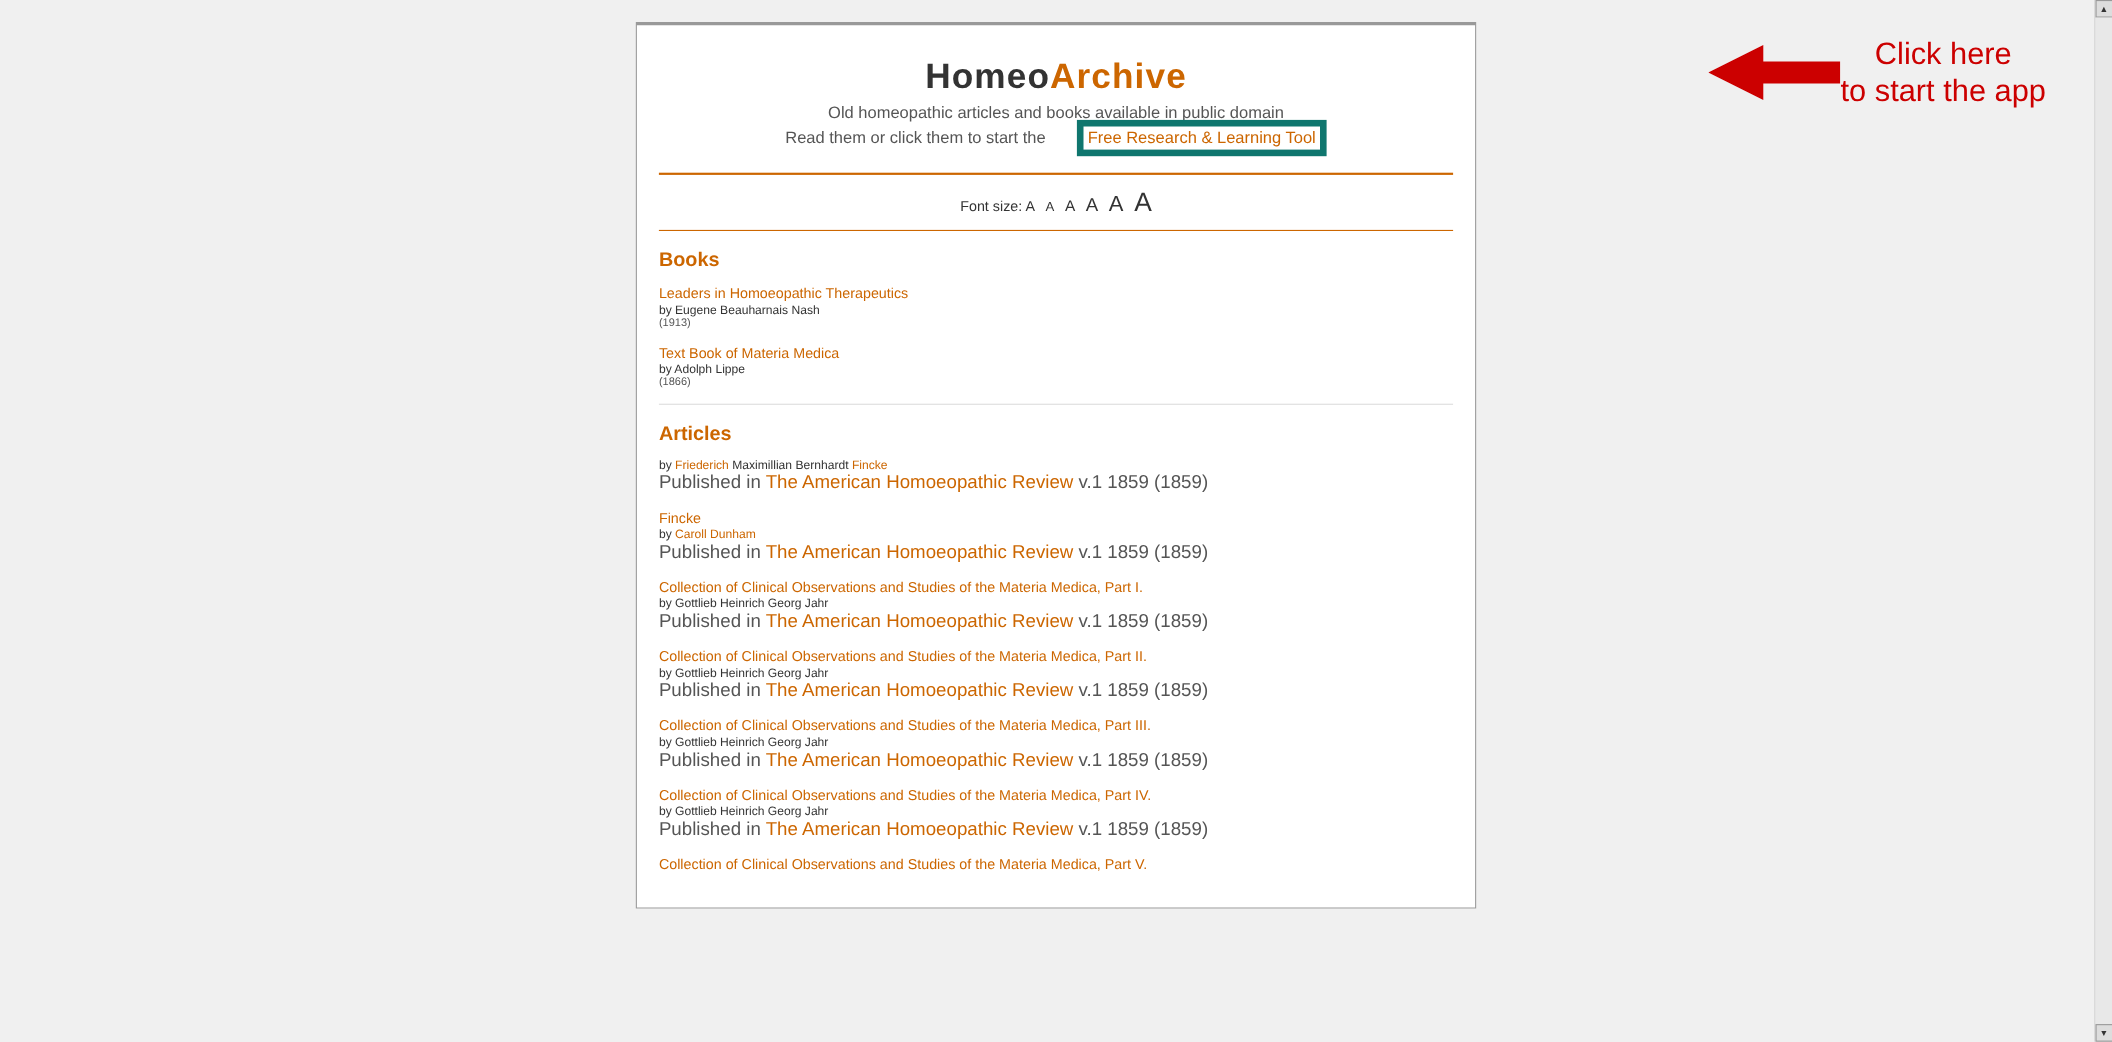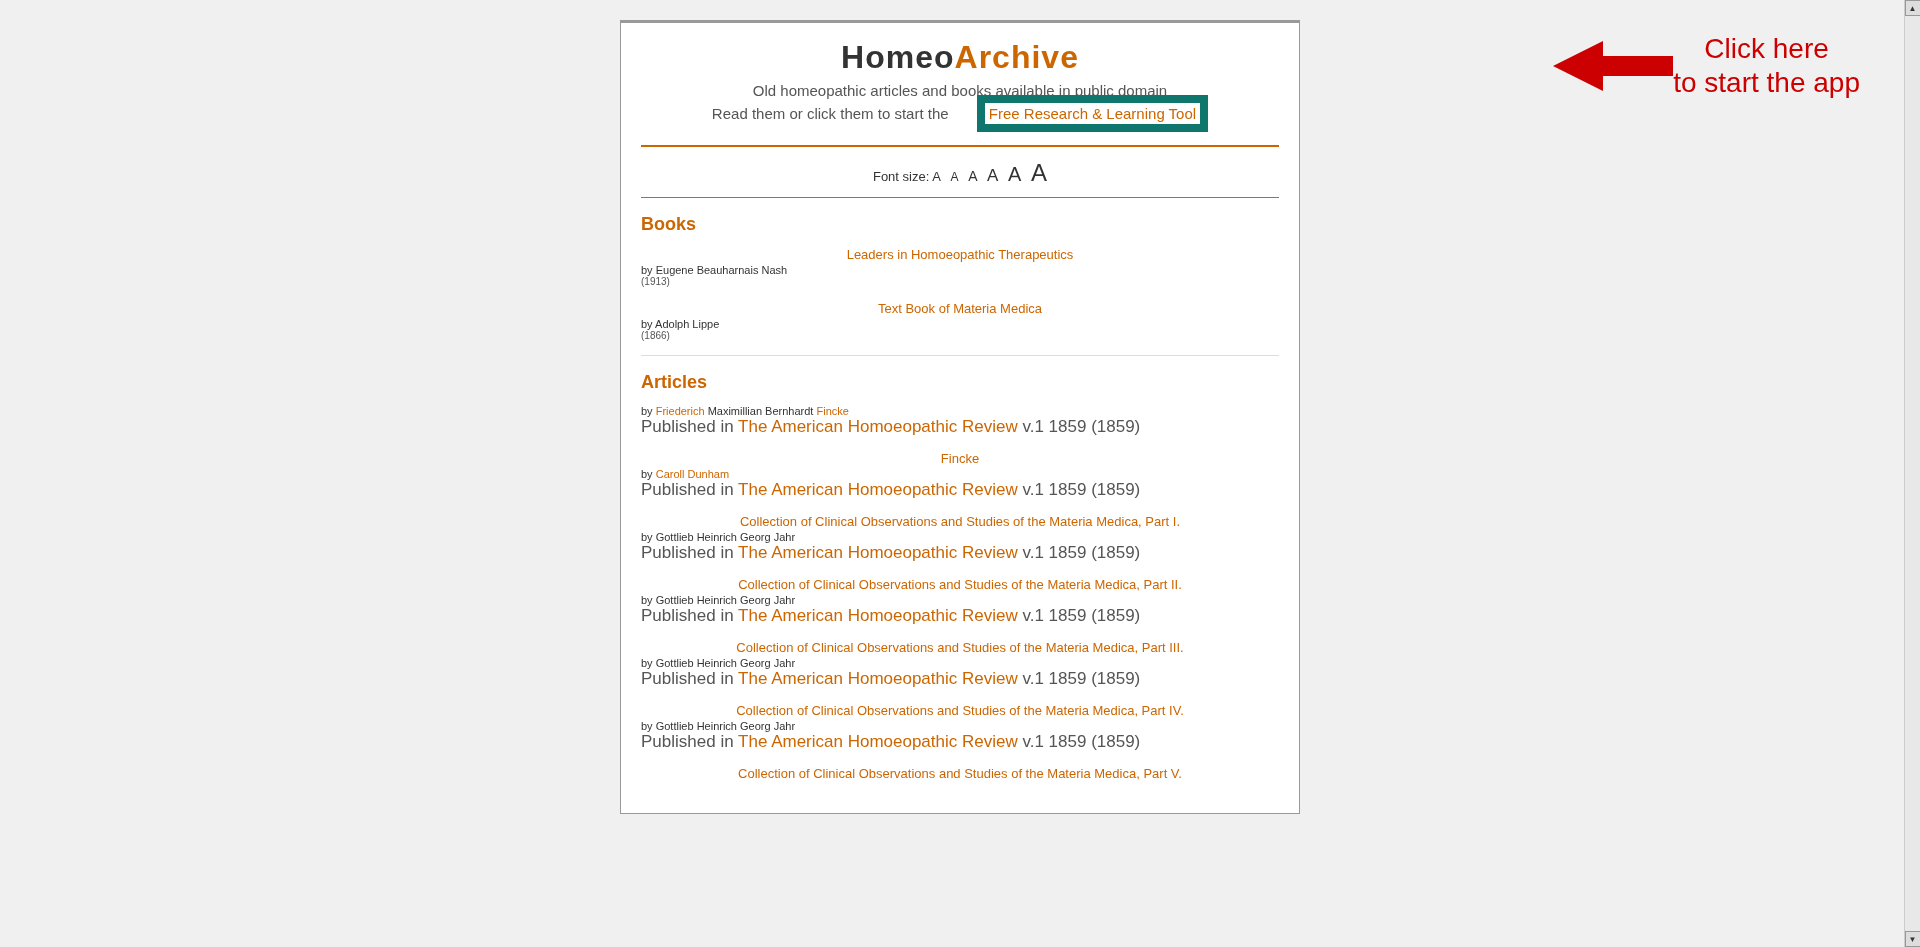--- a/index.html
+++ b/index.html
@@ -14,25 +14,25 @@
     }
 
     .page-wrapper {
       display: flex;
       justify-content: center;
       padding: 20px 0;
       position: relative;
     }
 
     .main-container {
-      width: 680px;
+      width: 764px;
       background: #fff;
       border: 1px solid #999;
       border-top: 3px solid #999;
-      padding: 0 0 20px 0;
+      padding: 12px 0 20px 0;
       position: relative;
     }
 
     .header-section {
       text-align: center;
       padding: 16px 20px 10px;
     }
 
     .site-title {
       font-size: 32px;
@@ -55,21 +55,21 @@
       line-height: 1.5;
     }
 
     .free-tool-link {
       color: #cc6600;
       text-decoration: none;
     }
 
     .tool-link-box {
       display: inline;
-      border: 8px solid #0f766e;
+      border: 6px solid #0f766e;
       padding: 2px 4px;
       margin-left: 24px;
     }
 
     .divider {
       border: none;
       border-top: 2px solid #cc6600;
       margin: 10px 20px 8px;
     }
 
@@ -102,21 +102,20 @@
     .book-item, .article-item {
       padding: 4px 20px 10px;
     }
 
     .item-title {
       color: #cc6600;
       text-decoration: none;
       font-size: 13px;
       display: block;
       margin-bottom: 2px;
-      text-align: center;
     }
 
     .item-author {
       font-size: 11px;
       color: #333;
     }
 
     .item-author a {
       color: #cc6600;
       text-decoration: none;

